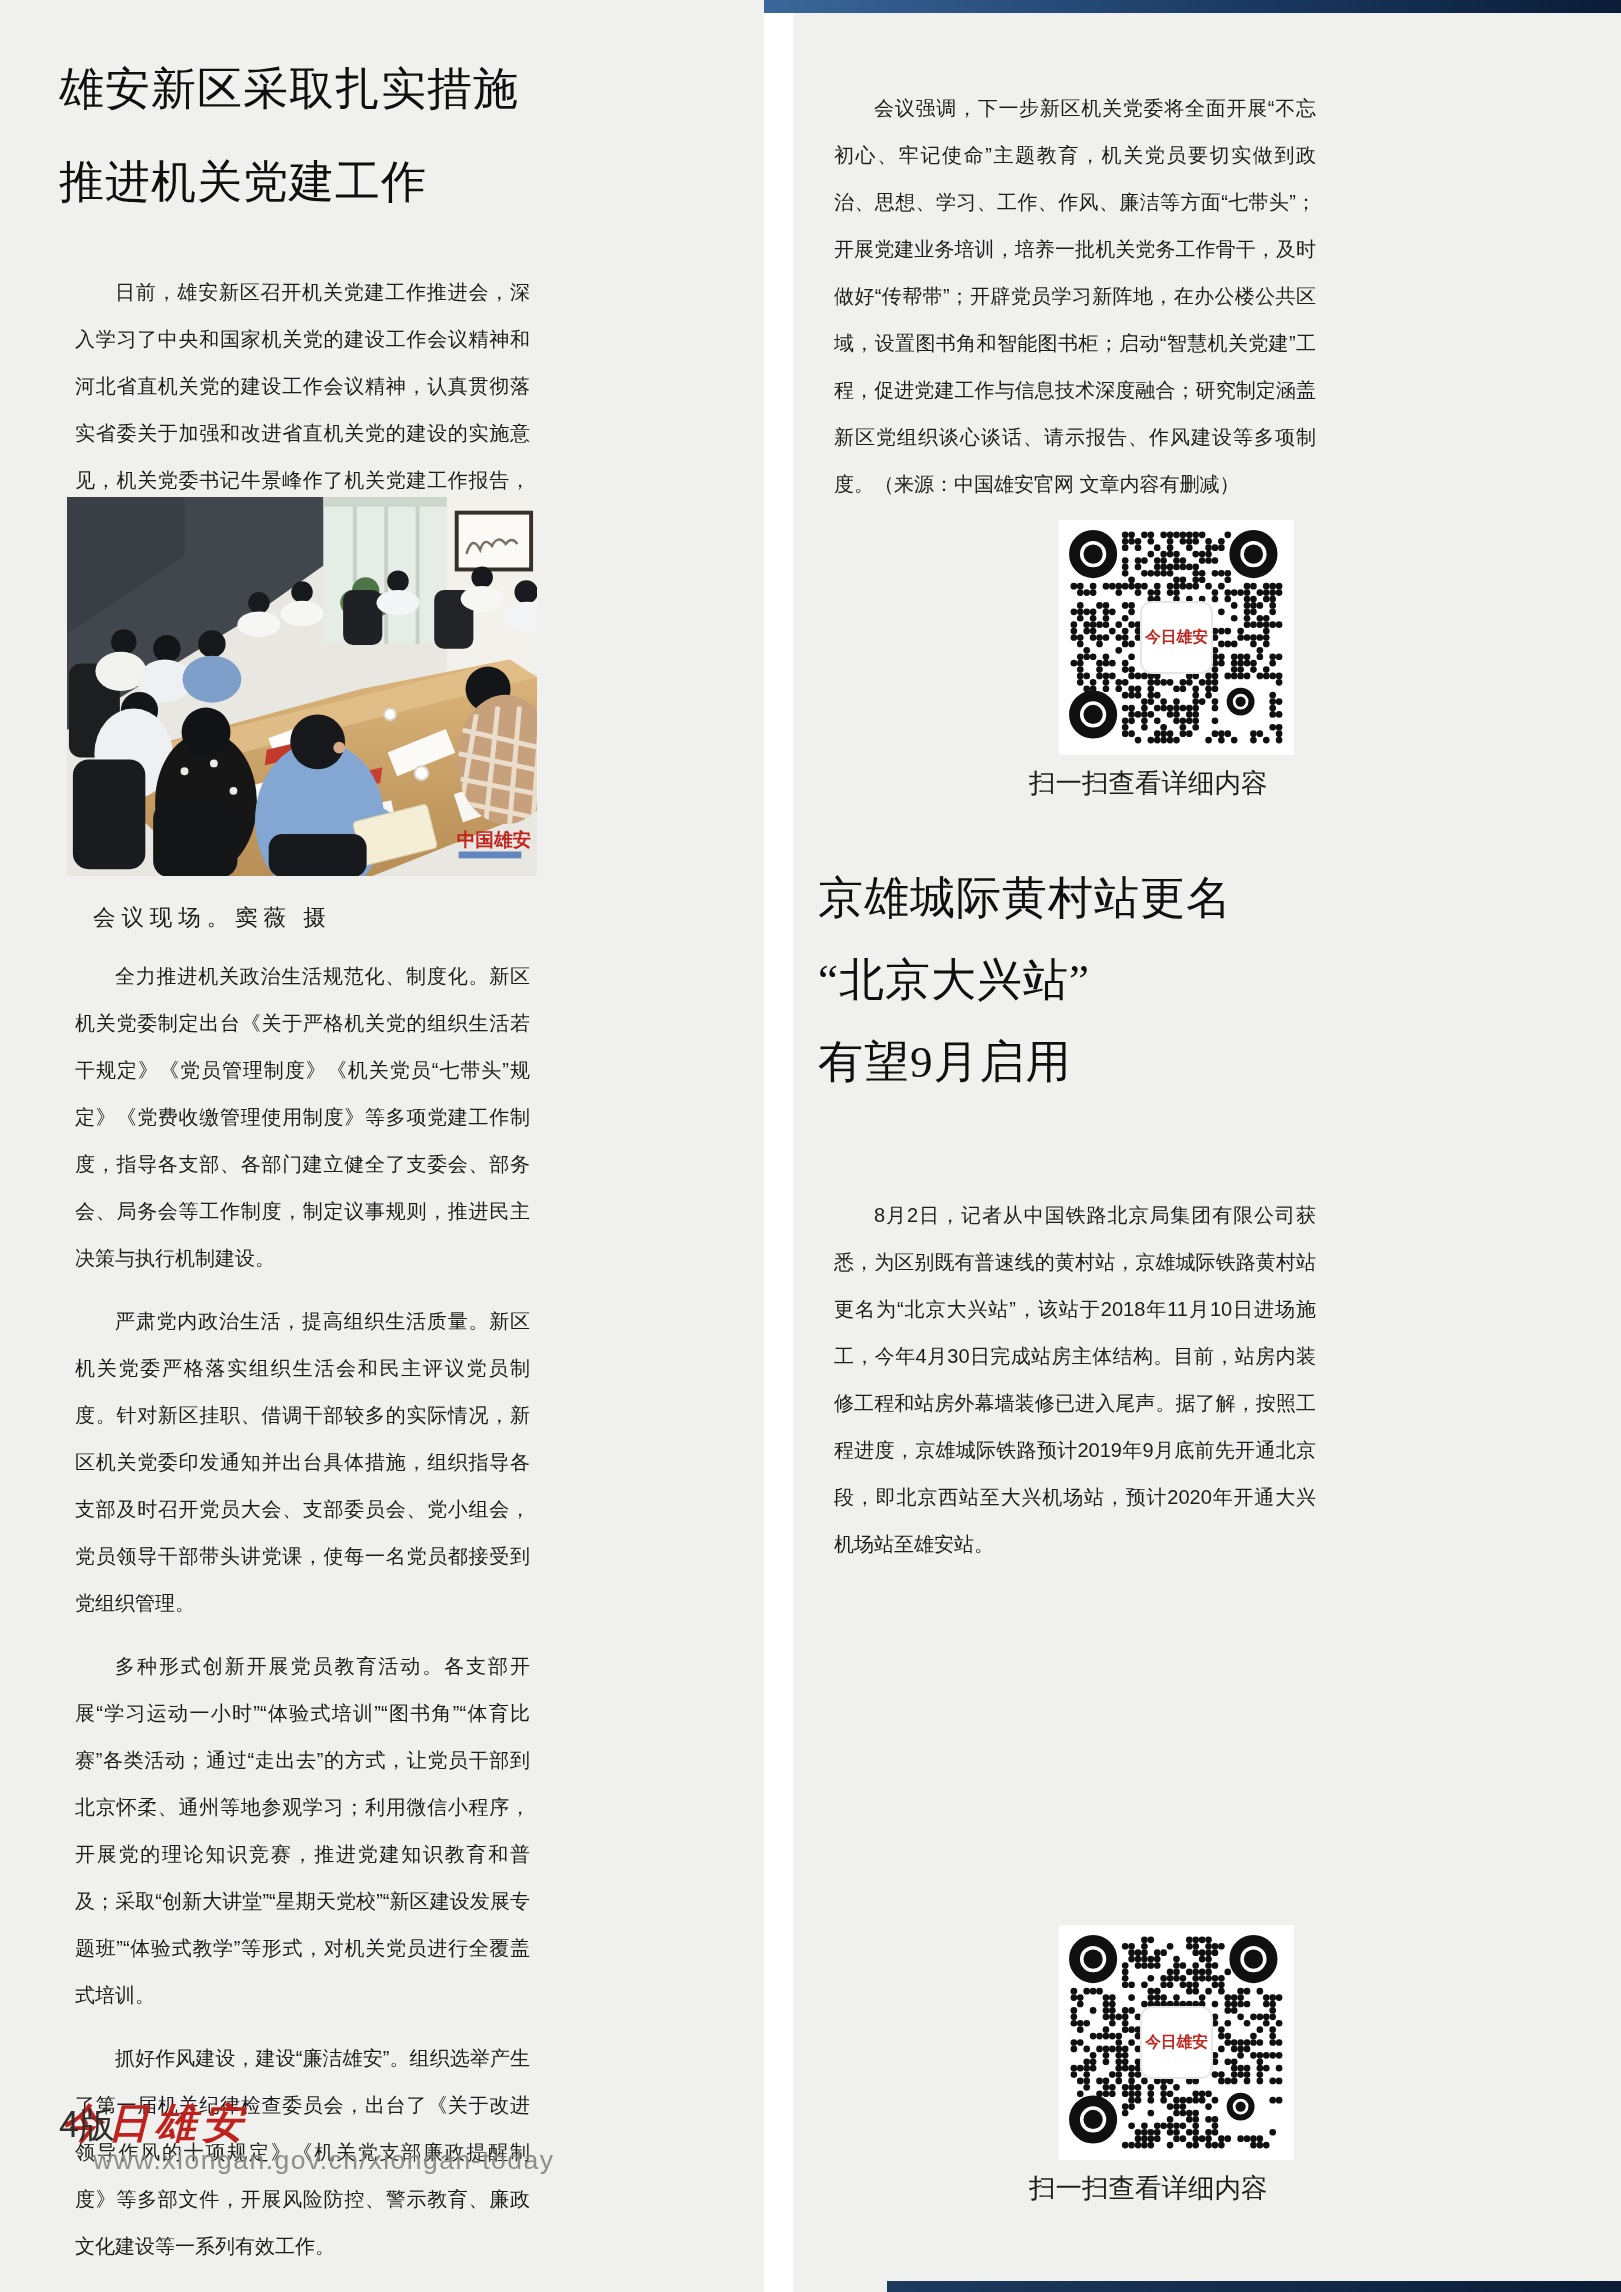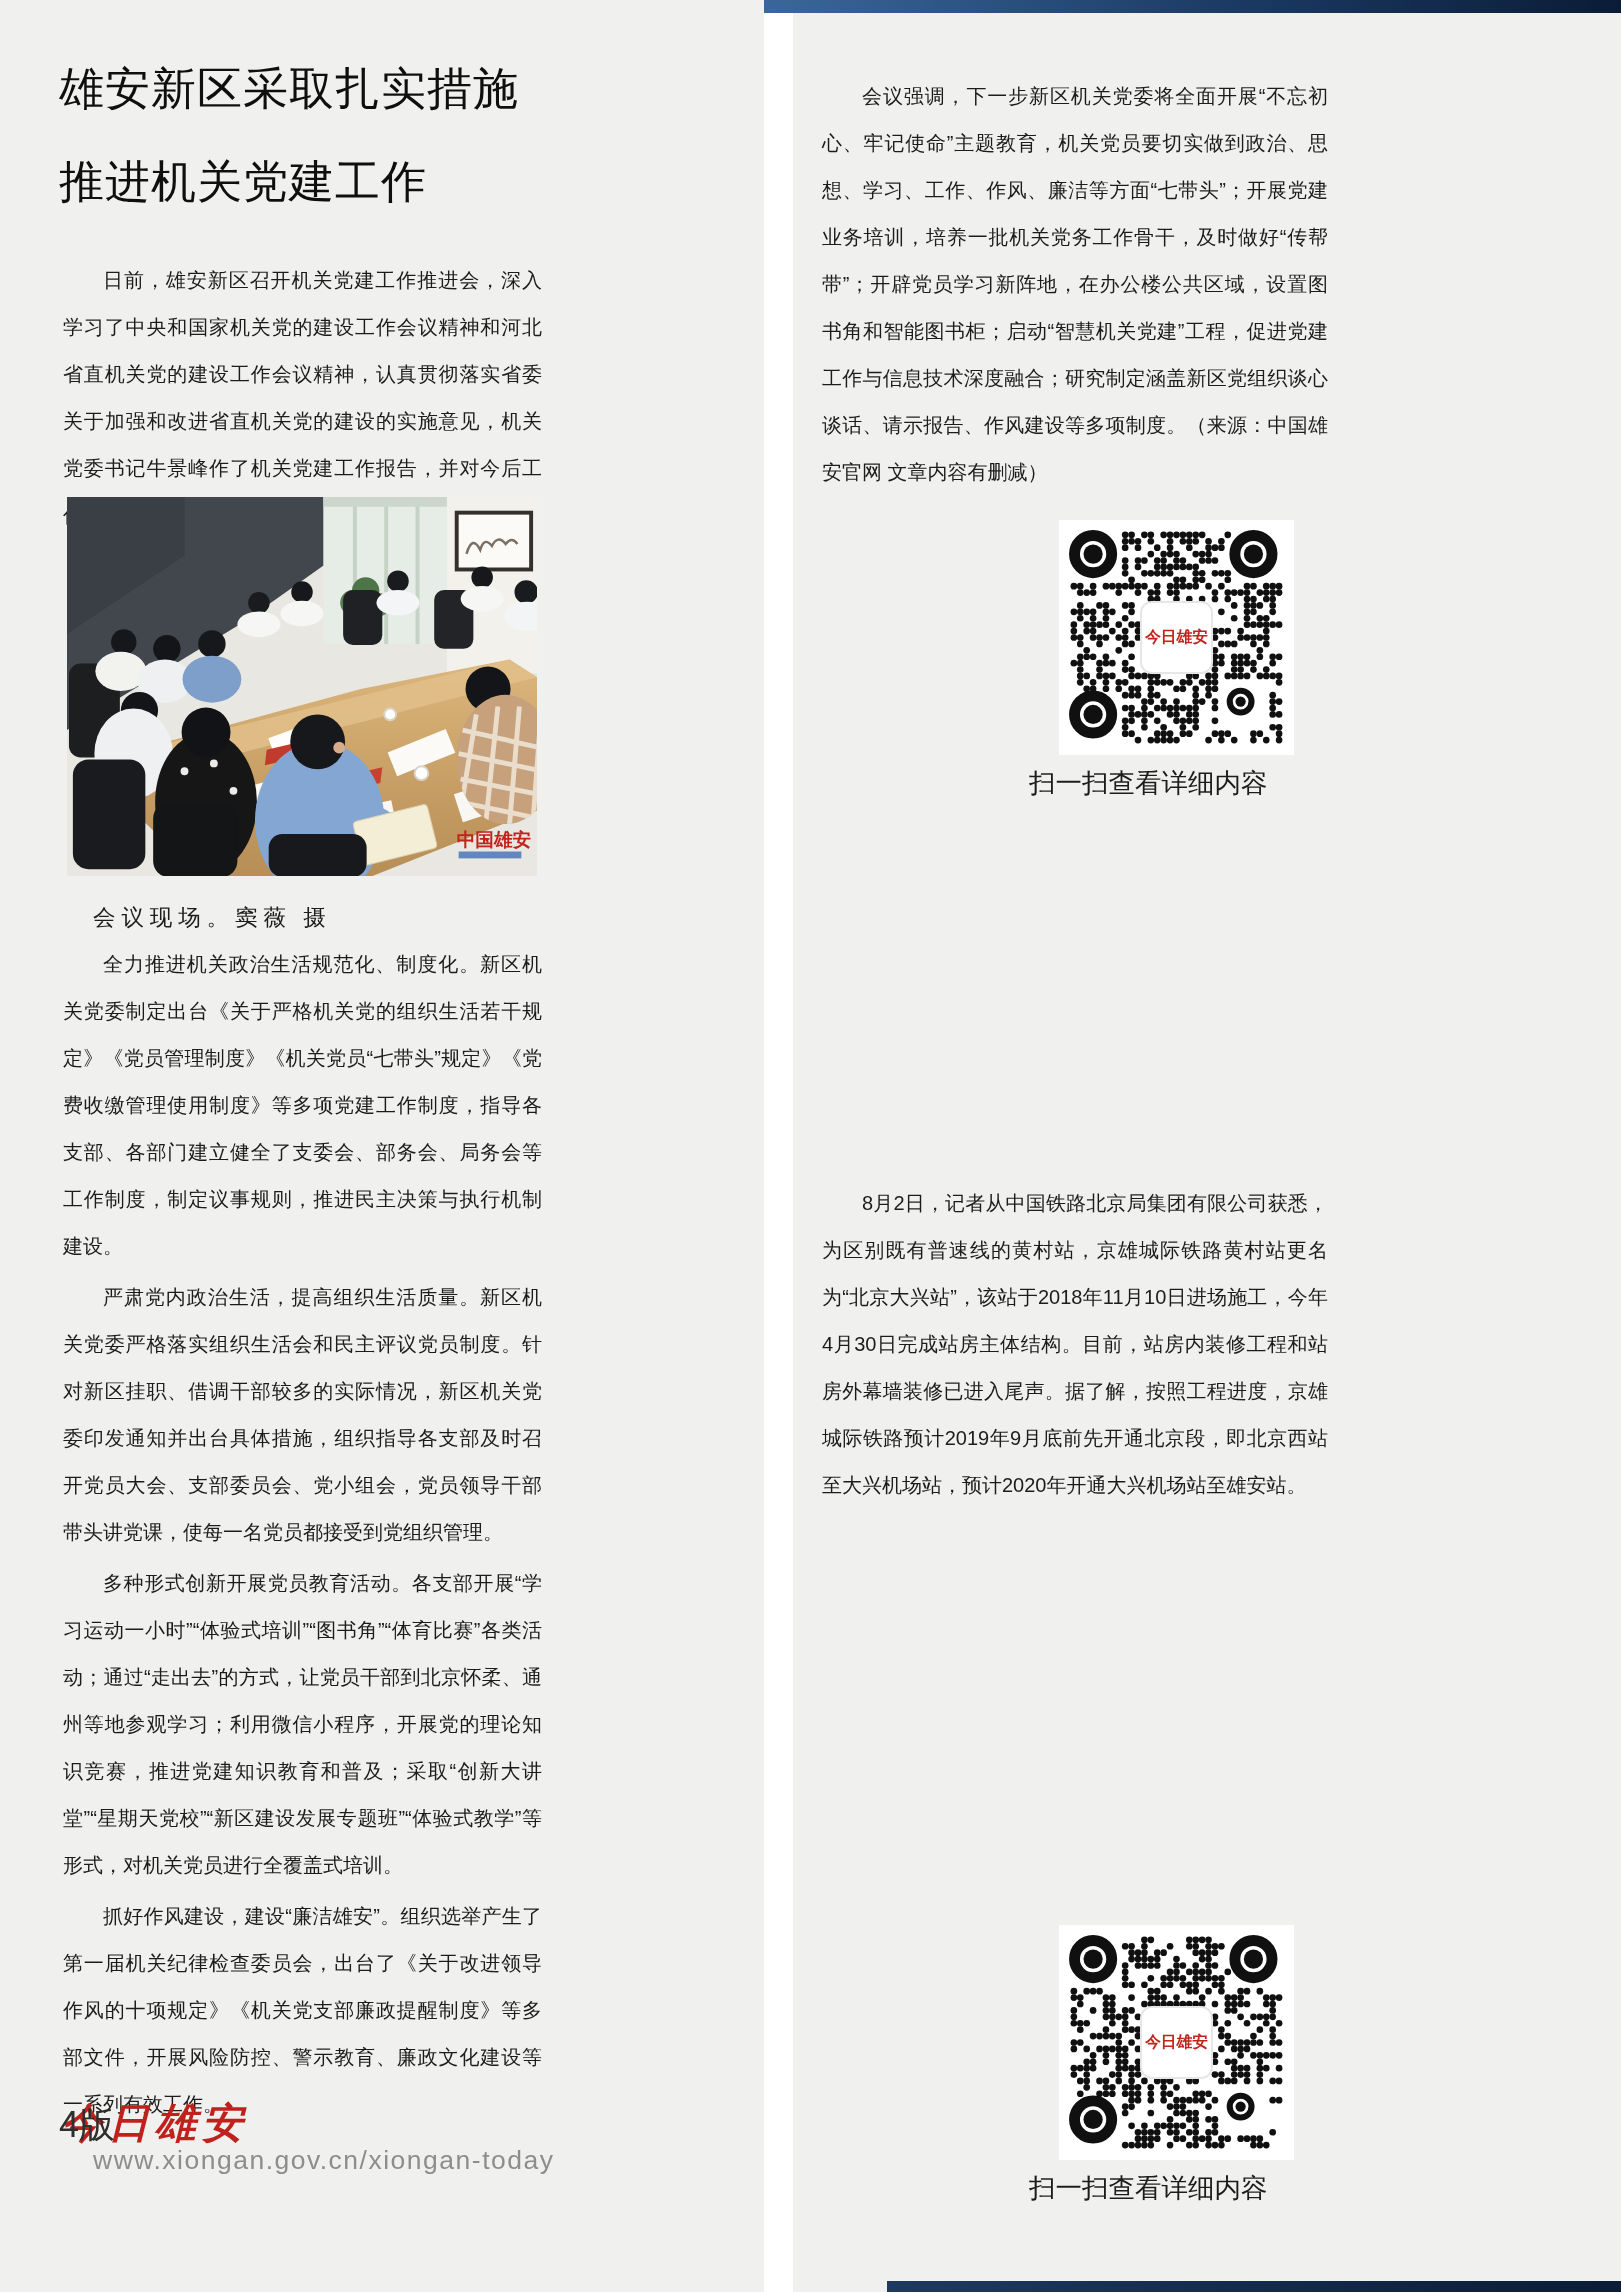--- a/index.html
+++ b/index.html
@@ -11,21 +11,21 @@
            background:linear-gradient(90deg,#3a679a 0%,#1b3a63 55%,#0a1c36 100%);}
   .bottom-bar{position:absolute;left:887px;top:2281px;width:734px;height:11.8px;
            background:linear-gradient(90deg,#1d3a5f 0%,#0a1c36 100%);}
   
   .headline{position:absolute;text-align:left;font-family:"Liberation Serif","DejaVu Serif",serif;
             color:#0f0f0f;font-weight:400;}
   .a1-title{left:59px;top:43px;width:487px;font-size:45px;line-height:93px;letter-spacing:1px;}
   .a2-title{left:818px;top:857px;width:514px;font-size:45px;line-height:82px;letter-spacing:1px;}
   
   .flow{position:absolute;font-size:20px;line-height:47px;text-align:justify;color:#1c1c1c;}
-  .flow p{margin:4px;text-indent:2em;}
+  .flow p{margin:16px;text-indent:2em;}
   .left-flow{left:59px;width:487px;}
   .right-flow{left:818px;width:514px;}
   .a1-p1{top:253px;}
   .a1-rest{top:937px;}
   .r-cont{top:69px;}
   .a2-body{top:1176px;}
   
   .photo{position:absolute;left:67px;top:497px;width:470px;height:379px;overflow:hidden;background:#f9a8d4;}
   .photo svg{display:block;width:100%;height:100%;}
   .caption{position:absolute;left:93px;top:902px;font-family:"Liberation Serif","DejaVu Serif",serif;
@@ -560,20 +560,25 @@
         <circle cx="224.775" cy="185.475" r="3.406" fill="#101010"></circle>
         <circle cx="224.775" cy="198.575" r="3.406" fill="#101010"></circle>
         <circle cx="224.775" cy="211.675" r="3.406" fill="#101010"></circle>
         <circle cx="224.775" cy="218.225" r="3.406" fill="#101010"></circle>
         <circle cx="224.775" cy="224.775" r="3.406" fill="#101010"></circle>
       </svg>
     <div class="qr-label">今日雄安</div>
   </div>
   <div class="qr-caption qr-cap1">扫一扫查看详细内容</div>
 
+  <div class="headline a2-title">
+    <div>京雄城际黄村站更名</div>
+    <div>“北京大兴站”</div>
+    <div>有望9月启用</div>
+  </div>
 
   <div class="flow right-flow a2-body">
     <p>8月2日，记者从中国铁路北京局集团有限公司获悉，为区别既有普速线的黄村站，京雄城际铁路黄村站更名为“北京大兴站”，该站于2018年11月10日进场施工，今年4月30日完成站房主体结构。目前，站房内装修工程和站房外幕墙装修已进入尾声。据了解，按照工程进度，京雄城际铁路预计2019年9月底前先开通北京段，即北京西站至大兴机场站，预计2020年开通大兴机场站至雄安站。</p>
   </div>
 
   <div class="qr-box qr2">
     <svg viewBox="0 0 240 240">
         <rect width="240" height="240" fill="#ffffff"></rect>
         <circle cx="34.825" cy="34.825" r="18.994999999999997" fill="none" stroke="#101010" stroke-width="11.135"></circle>
         <circle cx="34.825" cy="34.825" r="9.825" fill="#101010"></circle>

